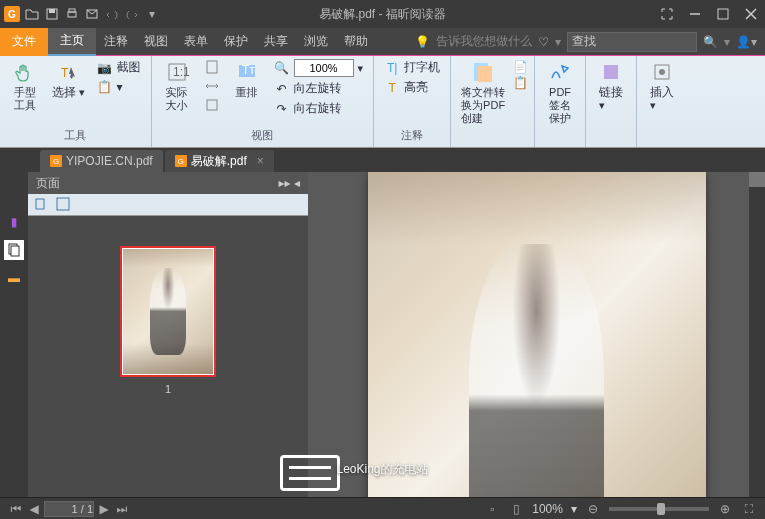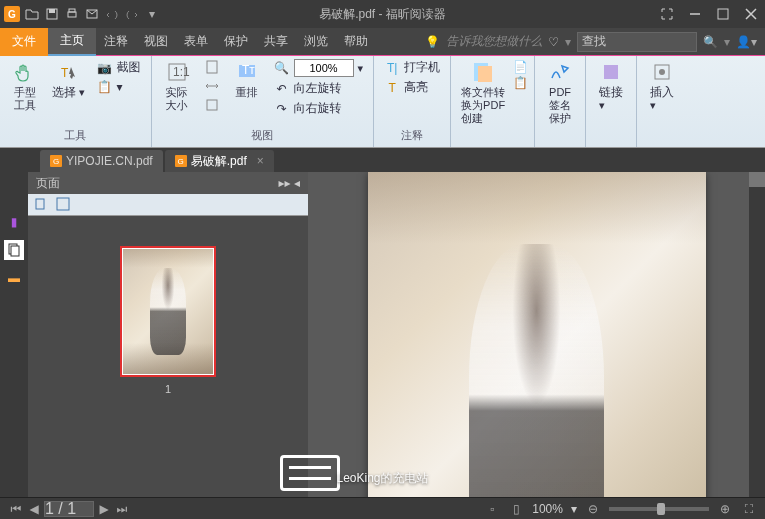--- a/index.html
+++ b/index.html
@@ -9,21 +9,21 @@
 .tb-icon{width:16px;height:16px;display:flex;align-items:center;justify-content:center;color:#aaa;cursor:pointer}
 .app-icon{width:16px;height:16px;background:#f7931e;border-radius:2px;color:#fff;font-weight:bold;display:flex;align-items:center;justify-content:center;font-size:10px}
 .tb-title{position:absolute;left:50%;transform:translateX(-50%);color:#bbb;font-size:12px}
 .tb-right{position:absolute;right:0;display:flex}
 .tb-btn{width:28px;height:28px;display:flex;align-items:center;justify-content:center;color:#ccc;cursor:pointer}
 .menubar{height:28px;background:#444;display:flex;align-items:center;border-bottom:1px solid #ec4899}
 .file-tab{background:#f7931e;color:#fff;padding:0 12px;height:28px;display:flex;align-items:center;cursor:pointer}
 .home-tab{background:#5a5a5a;color:#fff;padding:0 12px;height:28px;display:flex;align-items:center;cursor:pointer;border-bottom:2px solid #66a3d2}
 .menu-item{color:#ccc;padding:0 8px;cursor:pointer}
 .menu-right{margin-left:auto;display:flex;align-items:center;gap:6px;padding-right:8px}
-.search-box{background:#555;border:1px solid #666;height:20px;width:120px;color:#ccc;padding:0 4px;display:flex;align-items:center}
+.search-box{background:#555;border:1px solid #666;height:20px;width:130px;color:#ccc;padding:0 4px;display:flex;align-items:center}
 .bulb{color:#aaa}
 .ribbon{height:92px;background:linear-gradient(#e8f0f5,#dde8f0);display:flex;border-bottom:1px solid #999}
 .group{display:flex;flex-direction:column;padding:2px 6px;border-right:1px solid #b0c0d0}
 .group-main{display:flex;gap:4px;flex:1;align-items:flex-start}
 .group-label{text-align:center;color:#556;font-size:11px;padding:2px 0}
 .big-btn{display:flex;flex-direction:column;align-items:center;gap:2px;padding:2px 4px;cursor:pointer;min-width:38px}
 .btn-icon{width:24px;height:24px;display:flex;align-items:center;justify-content:center}
 .btn-label{font-size:11px;color:#334;text-align:left;line-height:13px}
 .small-btns{display:flex;flex-direction:column;gap:1px}
 .small-btn{display:flex;align-items:center;gap:4px;padding:1px 4px;cursor:pointer;font-size:11px;color:#334}
@@ -50,25 +50,25 @@
 .viewer{flex:1;background:#5a5a5a;position:relative;overflow:hidden}
 .page{position:absolute;left:50%;top:0;transform:translateX(-50%);width:338px;height:478px;background:#fff;box-shadow:0 2px 8px rgba(0,0,0,0.5)}
 .page-img{width:100%;height:100%;background:linear-gradient(135deg,#d4c8b8 0%,#e8dcc8 25%,#f5f0e8 45%,#e0d4c0 65%,#b8a888 100%);position:relative;overflow:hidden}
 .photo-overlay{position:absolute;inset:0;background:radial-gradient(ellipse 40% 55% at 50% 45%,rgba(255,255,255,0.15),transparent 60%),linear-gradient(180deg,rgba(139,115,85,0.3) 0%,transparent 15%),linear-gradient(0deg,rgba(100,80,60,0.4) 0%,transparent 25%)}
 .figure-hint{position:absolute;left:30%;top:15%;width:40%;height:70%;background:radial-gradient(ellipse at 50% 20%,rgba(60,40,30,0.5) 0%,transparent 25%),linear-gradient(180deg,transparent 0%,rgba(250,250,252,0.55) 25%,rgba(250,250,252,0.5) 45%,rgba(30,30,35,0.55) 50%,rgba(25,25,30,0.6) 100%);border-radius:40% 40% 20% 20%}
 .scrollbar{position:absolute;right:0;top:0;width:16px;height:100%;background:#3a3a3a}
 .scroll-thumb{position:absolute;top:0;width:100%;height:15px;background:#777}
 .statusbar{height:22px;background:#3a3a3a;display:flex;align-items:center;color:#ccc;font-size:11px;padding:0 8px;gap:8px;border-top:1px solid #222}
 .sb-nav{display:flex;align-items:center;gap:2px}
 .sb-btn{width:16px;height:16px;display:flex;align-items:center;justify-content:center;cursor:pointer;color:#aaa}
-.page-input{background:#555;border:1px solid #666;color:#ccc;width:50px;height:16px;text-align:left;font-size:16px}
+.page-input{background:#555;border:1px solid #666;color:#ccc;width:50px;height:16px;text-align:right;font-size:11px}
 .sb-right{margin-left:auto;display:flex;align-items:center;gap:8px}
 .zoom-slider{width:100px;height:4px;background:#666;position:relative}
 .zoom-handle{position:absolute;left:48%;top:-4px;width:8px;height:12px;background:#aaa;border-radius:2px}
-.watermark{position:absolute;bottom:32px;left:50%;transform:translateX(-50%);color:rgba(255,255,255,0.95);font-size:13px;text-align:right;pointer-events:none;text-shadow:0 1px 3px rgba(0,0,0,0.7);line-height:18px;z-index:10}
+.watermark{position:absolute;bottom:41px;left:50%;transform:translateX(-50%);color:rgba(255,255,255,0.95);font-size:13px;text-align:right;pointer-events:none;text-shadow:0 1px 3px rgba(0,0,0,0.7);line-height:18px;z-index:10}
 .wm-box{position:absolute;bottom:28px;left:280px;width:60px;height:36px;border:3px solid #fff;border-radius:4px;z-index:10}
 .wm-box::before,.wm-box::after{content:"";position:absolute;left:6px;right:6px;height:3px;background:#fff}
 .wm-box::before{top:8px}.wm-box::after{bottom:8px}
 svg{overflow:visible}
 </style>
 </head>
 <body>
 
 <div class="titlebar">
   <div class="tb-left">
@@ -138,21 +138,21 @@
   <div class="home-tab">主页</div>
   <div class="menu-item">注释</div>
   <div class="menu-item">视图</div>
   <div class="menu-item">表单</div>
   <div class="menu-item">保护</div>
   <div class="menu-item">共享</div>
   <div class="menu-item">浏览</div>
   <div class="menu-item">帮助</div>
   <div class="menu-right">
     <span class="bulb">💡</span>
-    <span style="color:#888;font-style:italic">告诉我您想做什么</span>
+    <span style="color:#888;">告诉我您想做什么</span>
     <span style="color:#ccc">♡</span>
     <span style="color:#888">▾</span>
     <div class="search-box">
         <span>查找</span>
       </div>
     <span style="color:#aaa">🔍</span>
     <span style="color:#888">▾</span>
     <span style="color:#aaa">👤▾</span>
   </div>
 </div>

